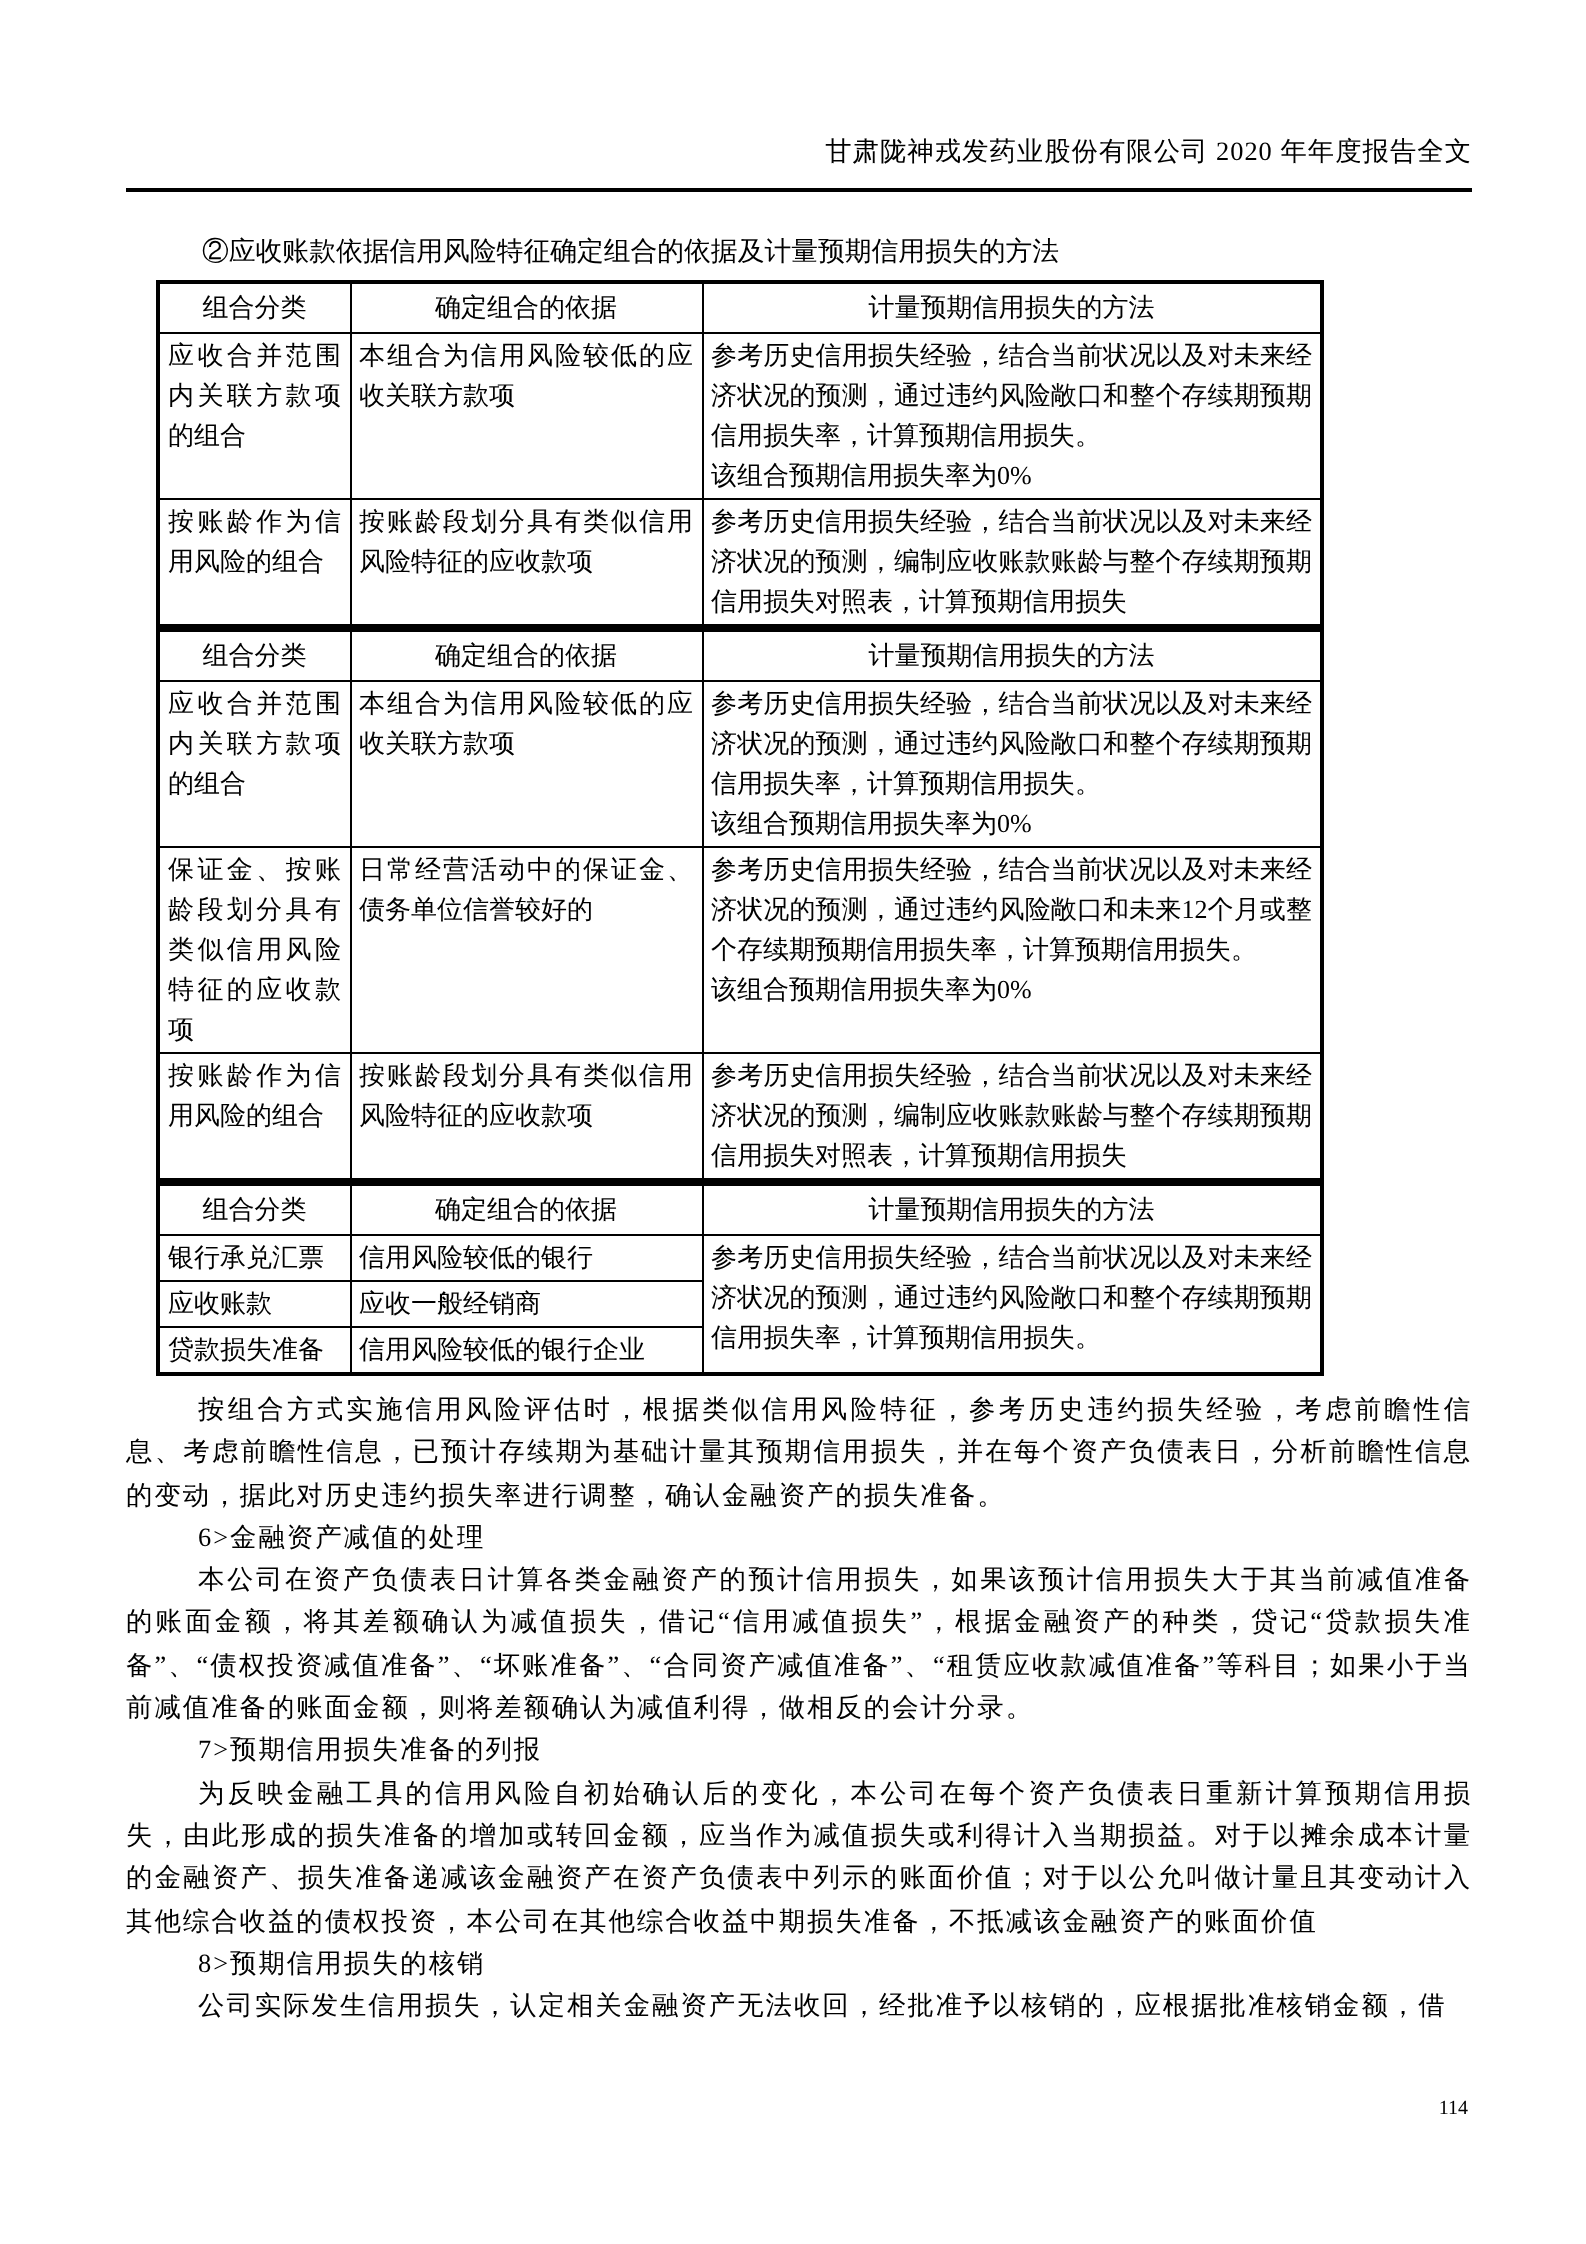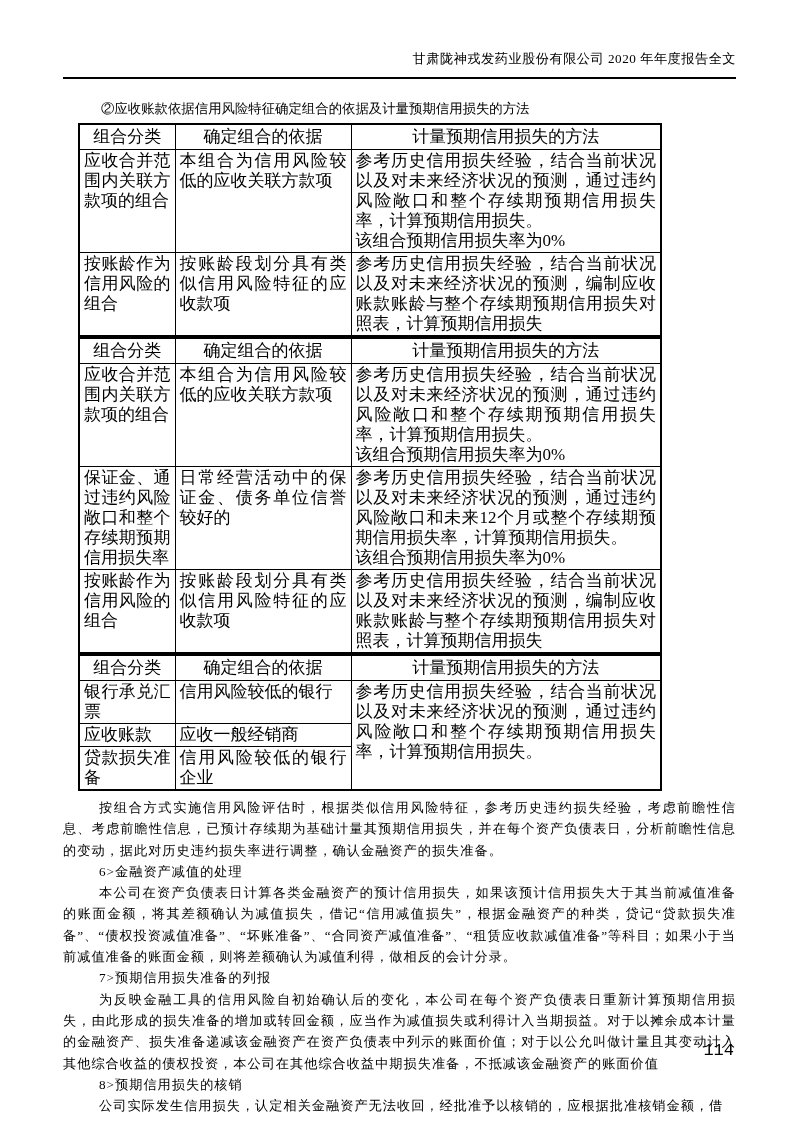--- a/index.html
+++ b/index.html
@@ -1,21 +1,21 @@
 <!DOCTYPE html>
 <html><head>
 <meta charset="utf-8">
 <style>
   html,body { margin:0; padding:0; background:#ffffff; }
   .page {
     position:relative;
     width:793px; height:1122px;
     background:#ffffff;
     box-sizing:border-box;
-    padding:50px 57px 0 63px;
+    padding:67px 57px 0 63px;
     font-family:"Liberation Serif","DejaVu Serif",serif;
     color:#000;
     overflow:hidden;
   }
   .running-header {
     text-align:right;
     font-size:13.2px;
     line-height:18px;
     padding-bottom:9px;
     border-bottom:2px solid #000;
@@ -26,21 +26,21 @@
     font-size:13.4px;
     line-height:20px;
     padding:4px 0 4px 38px;
   }
   table.credit-table {
     width:582px;
     margin-left:15px;
     border-collapse:collapse;
     table-layout:fixed;
     border:2px solid #000;
-    font-size:17px;
+    font-size:13px;
     line-height:20px;
   }
   table.credit-table th, table.credit-table td {
     border:1px solid #000;
     padding:1px 4px;
     vertical-align:top;
     font-weight:normal;
   }
   table.credit-table th { text-align:center; height:20px; padding:2px 4px; }
   col.c1 { width:96px; }
@@ -68,22 +68,21 @@
   .subhead {
     font-size:13.2px;
     line-height:21.3px;
     letter-spacing:1px;
     text-indent:36px;
     margin:0;
   }
   .page-number {
     position:absolute;
     right:59px; bottom:62px;
-    font-size:17px;
-    font-family:Liberation Mono, monospace;
+    font-size:10px;
   }
 </style>
 </head>
 <body>
 
 <div class="page">
 
   <div class="running-header">甘肃陇神戎发药业股份有限公司 2020 年年度报告全文</div>
 
   <div class="section-title">②应收账款依据信用风险特征确定组合的依据及计量预期信用损失的方法</div>
@@ -125,21 +124,21 @@
       <th>确定组合的依据</th>
       <th>计量预期信用损失的方法</th>
     </tr>
     <tr>
       <td class="cat">应收合并范围内关联方款项的组合</td>
       <td class="basis">本组合为信用风险较低的应收关联方款项</td>
       <td class="method">参考历史信用损失经验，结合当前状况以及对未来经济状况的预测，通过违约风险敞口和整个存续期预期信用损失率，计算预期信用损失。
 该组合预期信用损失率为0%</td>
     </tr>
     <tr>
-      <td class="cat">保证金、通过违约风险敞口和整个存续期预期信用损失率</td>
+      <td class="cat">保证金、按账龄段划分具有类似信用风险特征的应收款项</td>
       <td class="basis">日常经营活动中的保证金、债务单位信誉较好的</td>
       <td class="method">参考历史信用损失经验，结合当前状况以及对未来经济状况的预测，通过违约风险敞口和未来12个月或整个存续期预期信用损失率，计算预期信用损失。
 该组合预期信用损失率为0%</td>
     </tr>
     <tr>
       <td class="cat">按账龄作为信用风险的组合</td>
       <td class="basis">按账龄段划分具有类似信用风险特征的应收款项</td>
       <td class="method">参考历史信用损失经验，结合当前状况以及对未来经济状况的预测，编制应收账款账龄与整个存续期预期信用损失对照表，计算预期信用损失</td>
     </tr>
   </tbody>

